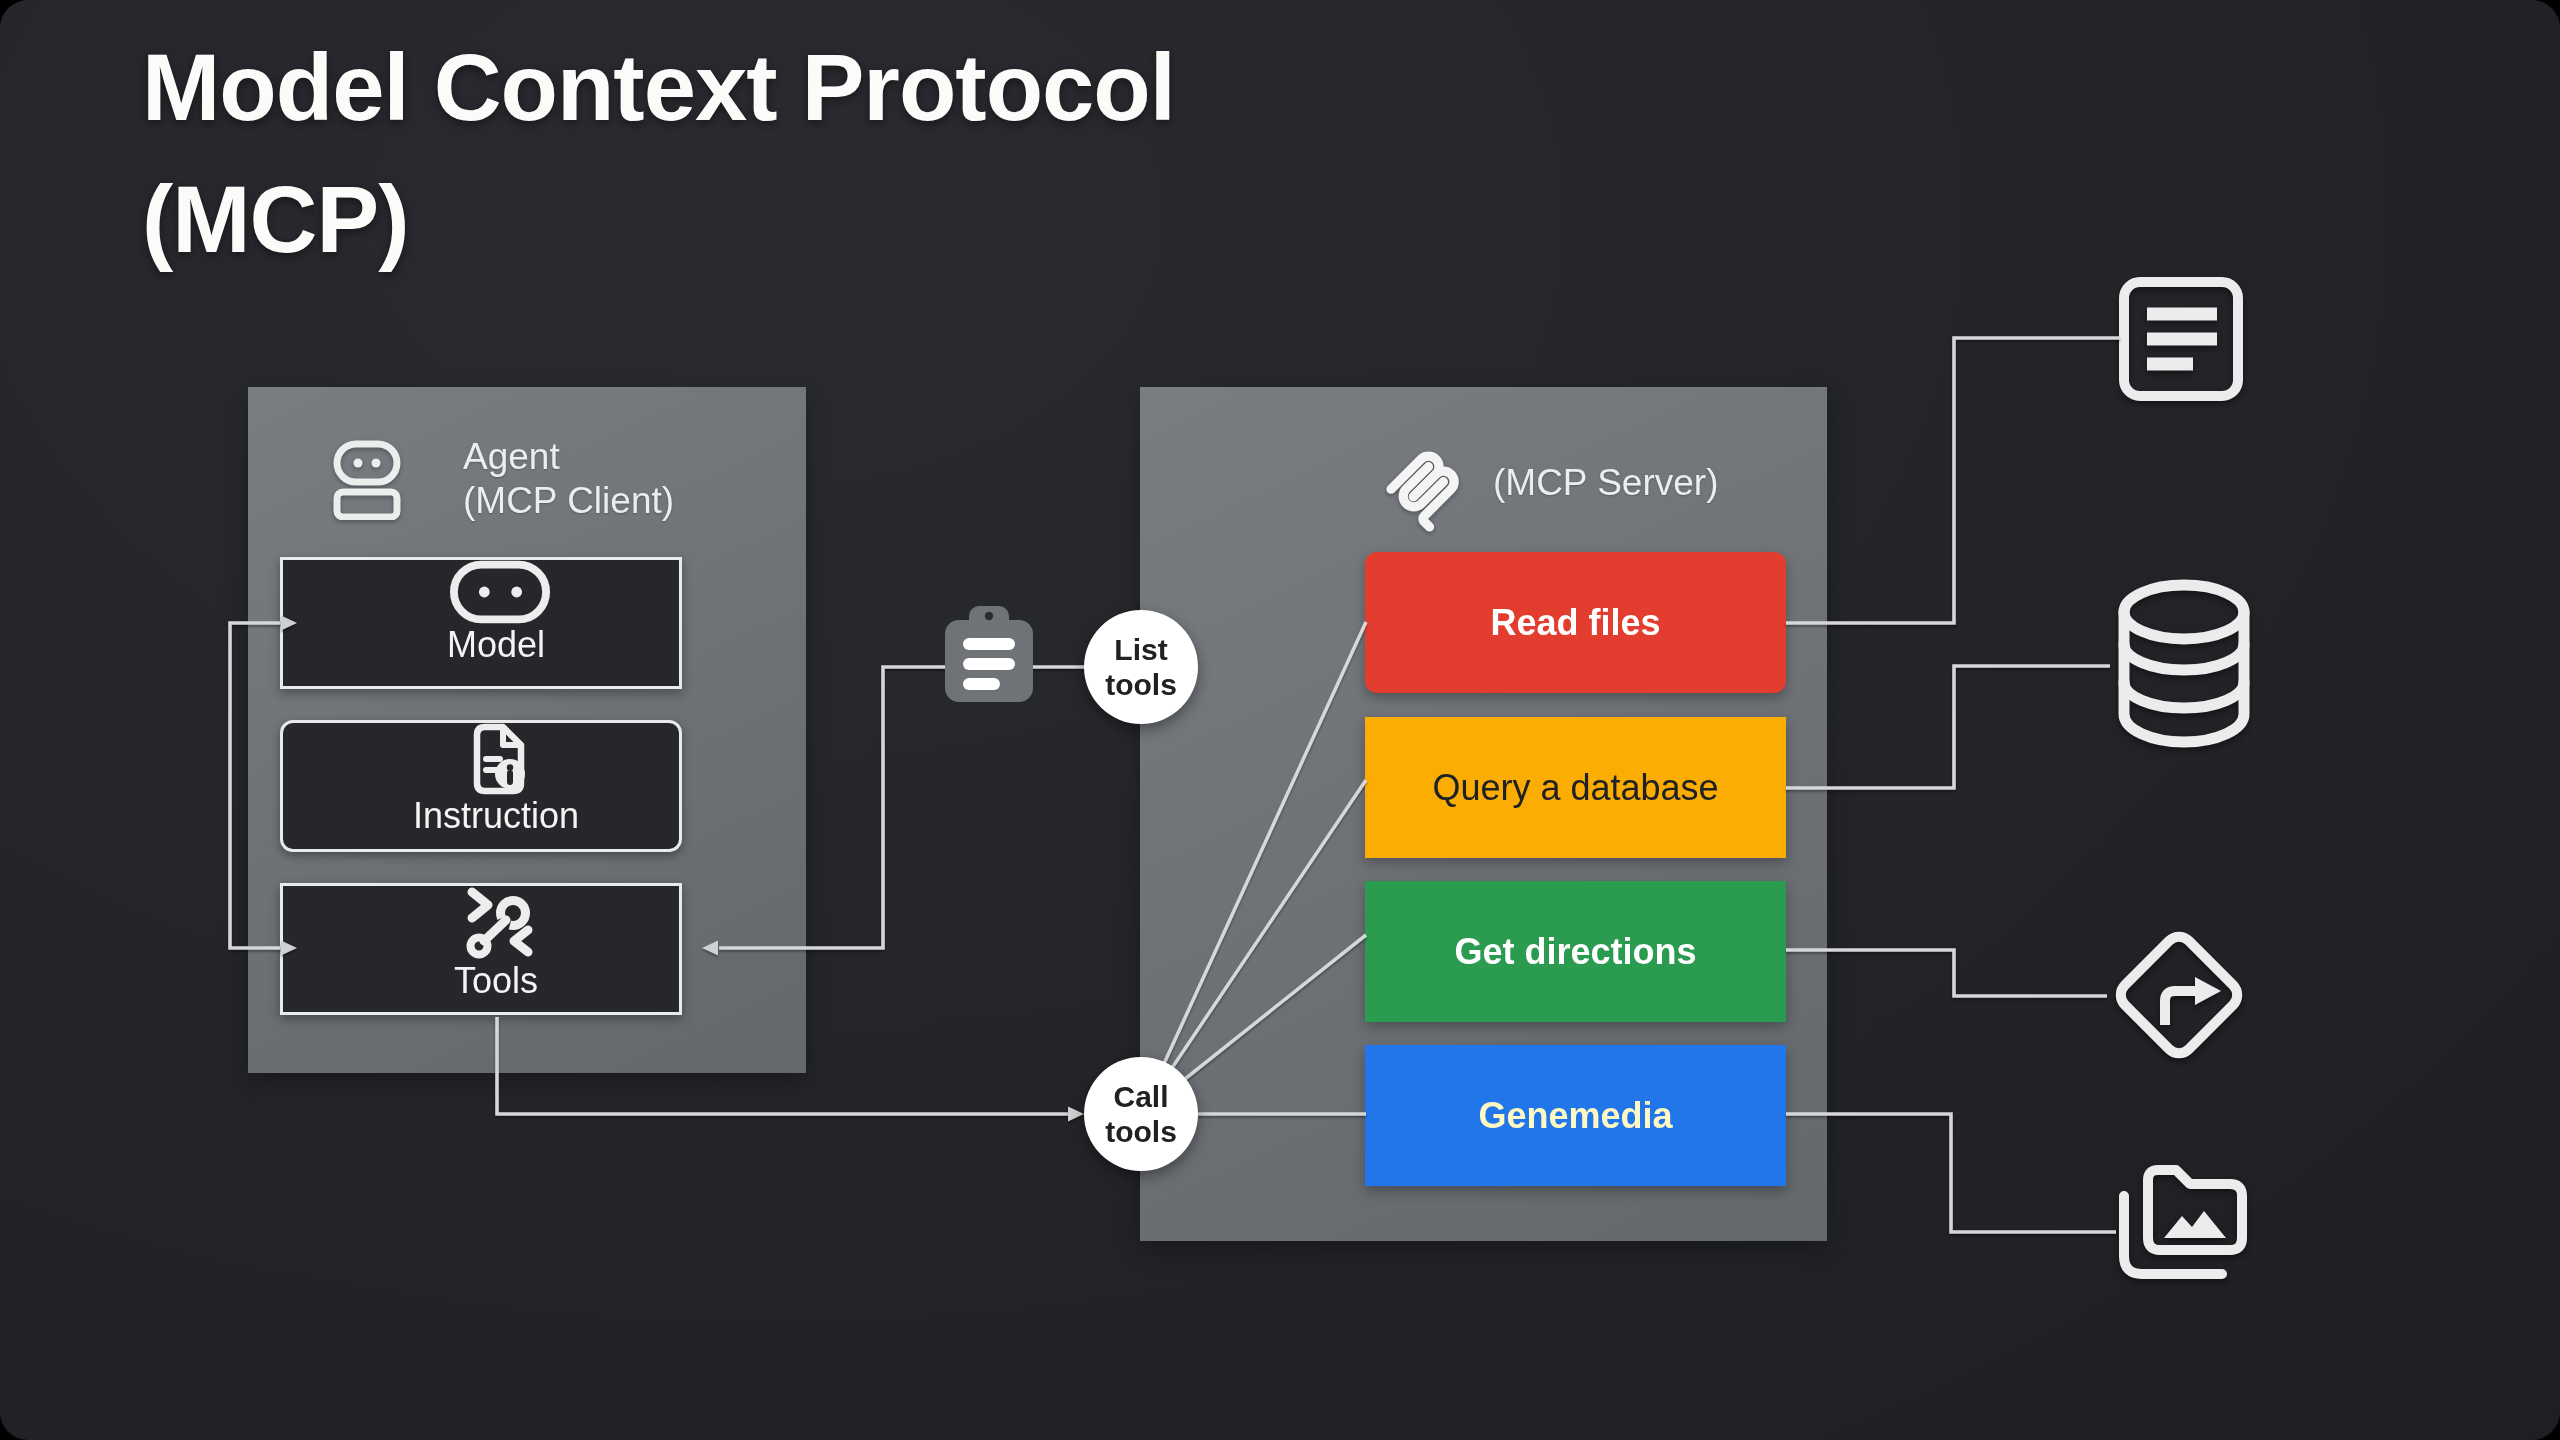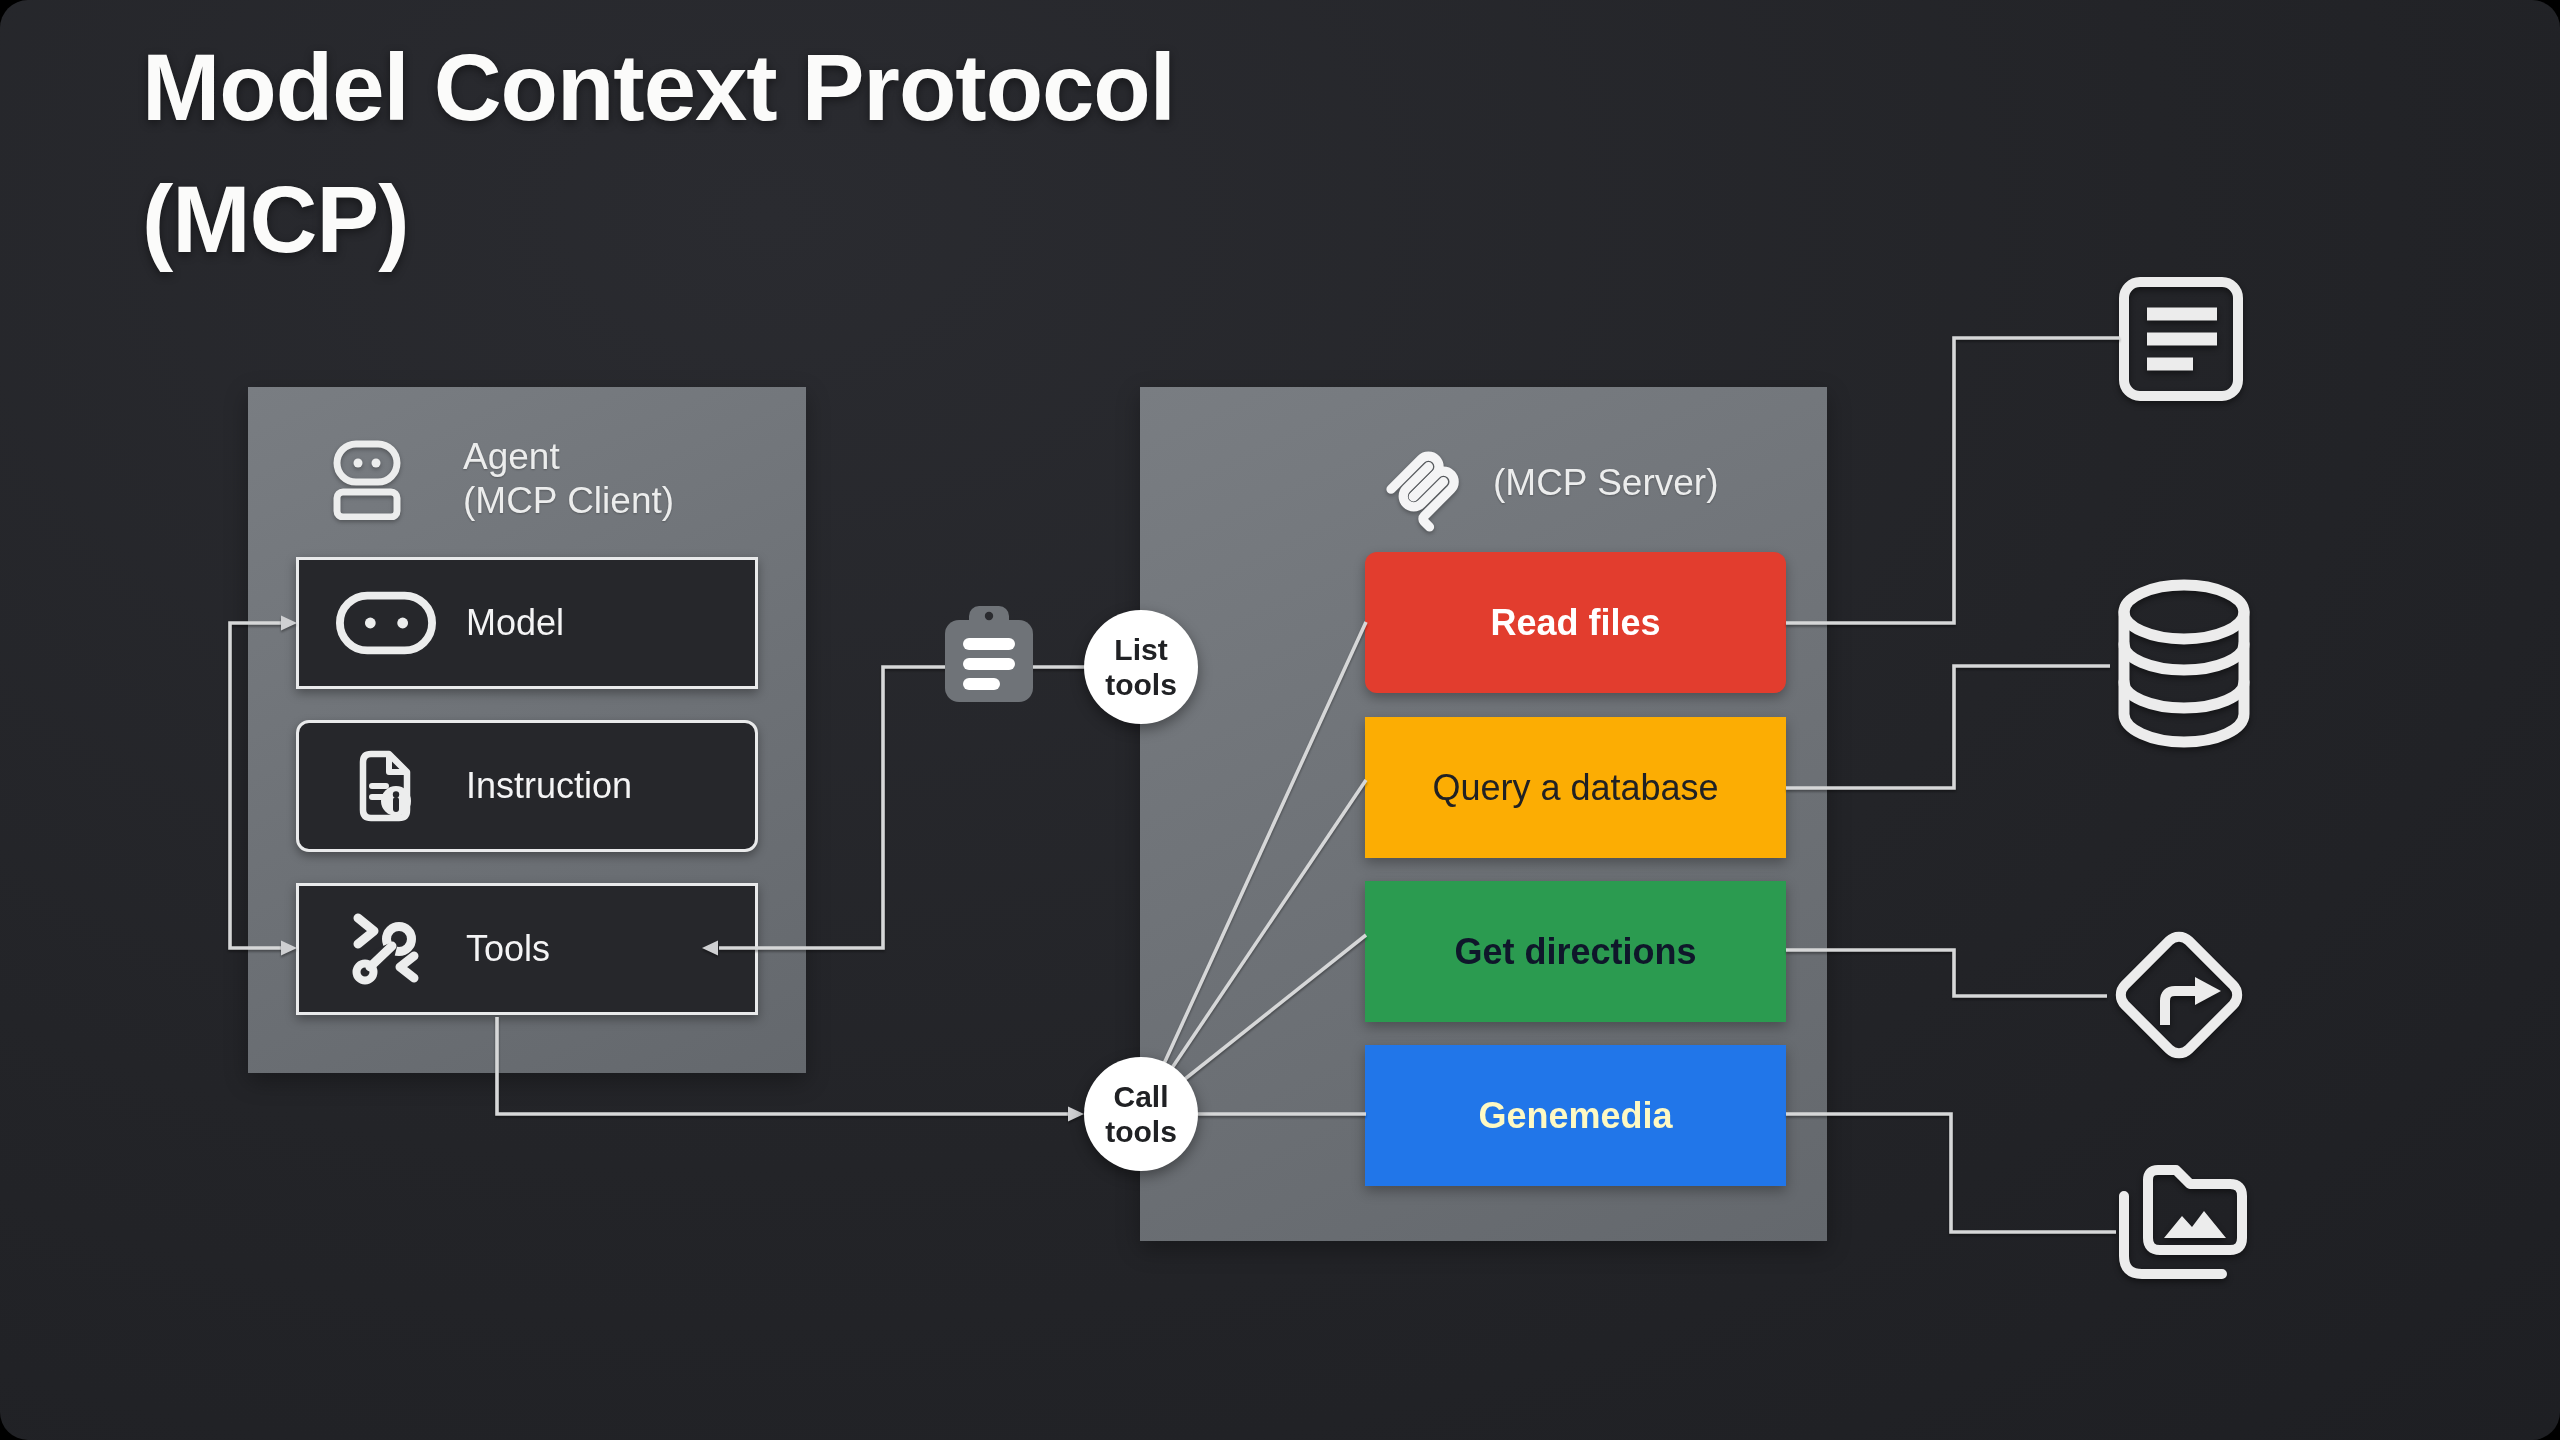--- a/index.html
+++ b/index.html
@@ -31,25 +31,26 @@
   .server-panel{left:1140px;top:387px;width:687px;height:854px;}
 
   .panel-header-text{
     color:#eceded;font-size:37px;line-height:44px;font-weight:400;
     text-shadow:0 1px 2px rgba(0,0,0,.25);
     white-space:pre-line;
   }
 
   
   .row{
-    position:absolute;left:48px;width:462px;height:132px;
+    position:absolute;left:32px;width:402px;height:132px;
     box-sizing:border-box;
     background:#26272b;border:3px solid #e9eaeb;
     display:flex;align-items:center;
     box-shadow:0 4px 10px rgba(0,0,0,.35);
+    flex-direction:column;
   }
   .row .icon-slot{width:100px;margin-left:37px;display:flex;justify-content:center;align-items:center;}
   .row .row-label{margin-left:30px;color:#f4f4f5;font-size:36px;font-weight:500;}
 
   
   .tool-card{
     position:absolute;left:225px;width:421px;height:141px;
     display:flex;align-items:center;justify-content:center;
     font-size:36px;font-weight:500;
     box-shadow:0 5px 12px rgba(0,0,0,.30);
@@ -144,21 +145,21 @@
 
     <div class="abs panel-header-text" style="left:353px;top:74px;">(MCP Server)</div>
 
     <div class="tool-card" style="top: 165px; font-weight: 600; background: rgb(226, 61, 46); border-radius: 12px;">
       <span style="color: rgb(255, 255, 255);">Read files</span>
     </div>
     <div class="tool-card" style="top: 330px; font-weight: 400; background: rgb(252, 173, 3);">
       <span style="color: rgb(32, 33, 36);">Query a database</span>
     </div>
     <div class="tool-card" style="top: 494px; font-weight: 600; background: rgb(43, 155, 80);">
-      <span style="color: #0f172a;">Get directions</span>
+      <span style="color: #ffffff;">Get directions</span>
     </div>
     <div class="tool-card" style="top: 658px; font-weight: 600; background: rgb(33, 118, 233);">
       <span style="color: #fef9c3;">Genemedia</span>
     </div>
   </section>
 
   <svg class="abs connector-layer" width="2560" height="1440" viewBox="0 0 2560 1440">
     <g fill="none" stroke="#d6d7d8" stroke-width="3.6">
 
       <path d="M282 623 H230 V948 H282"></path>

